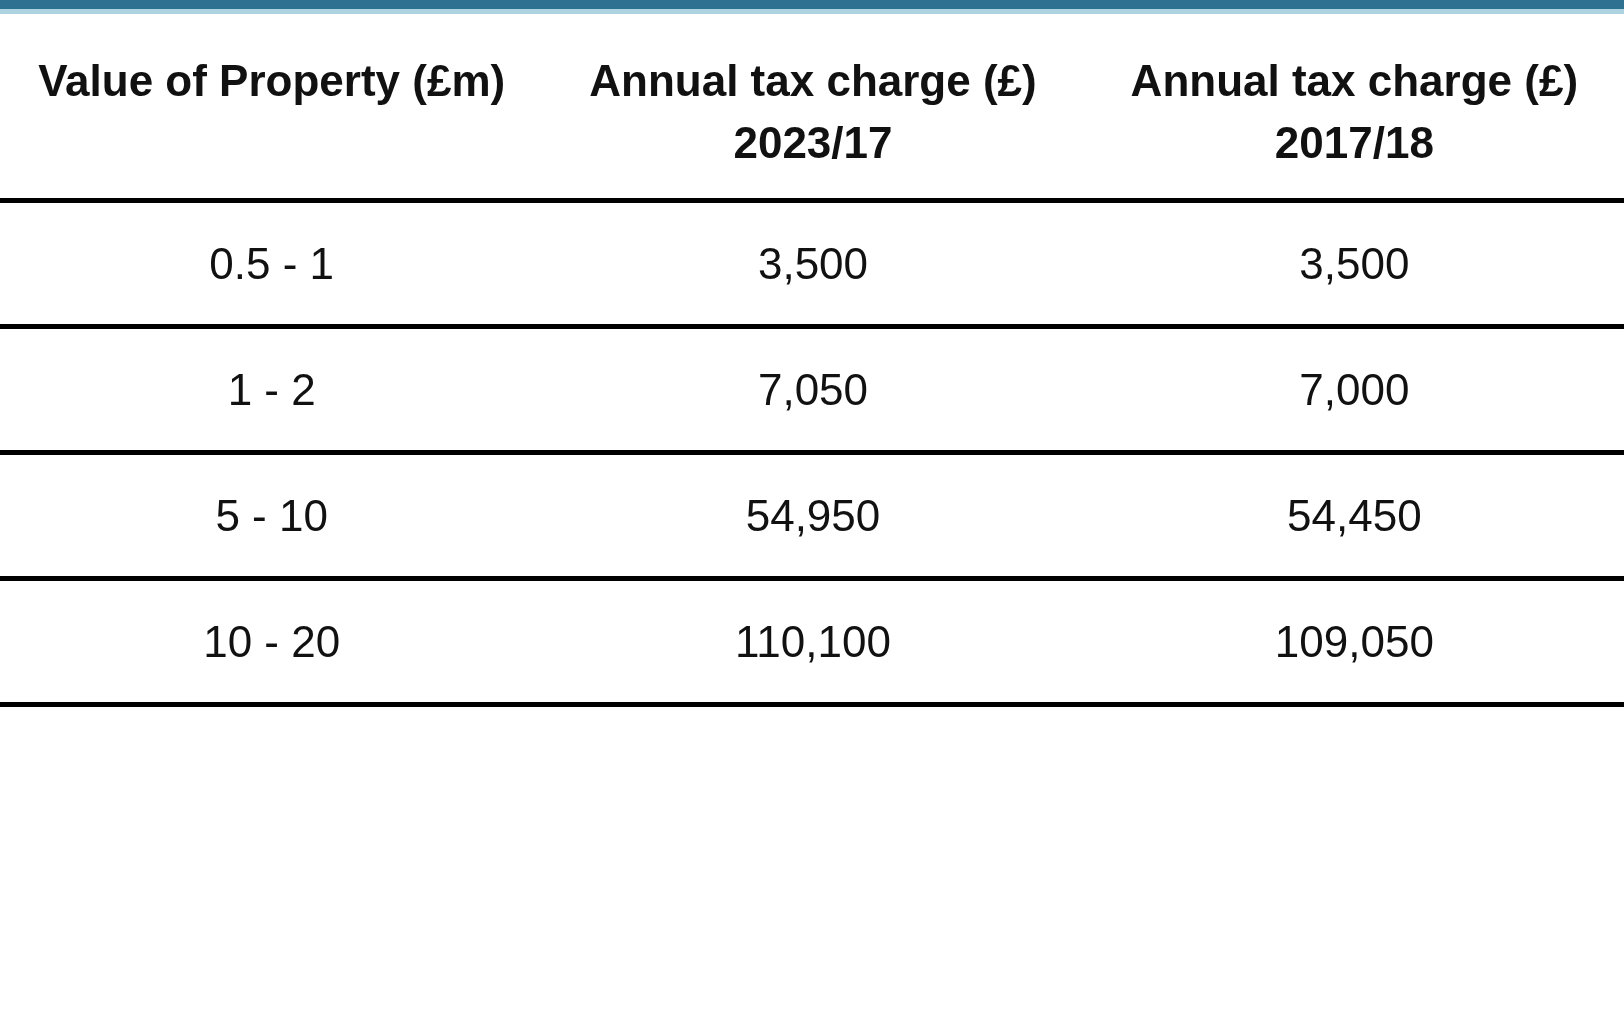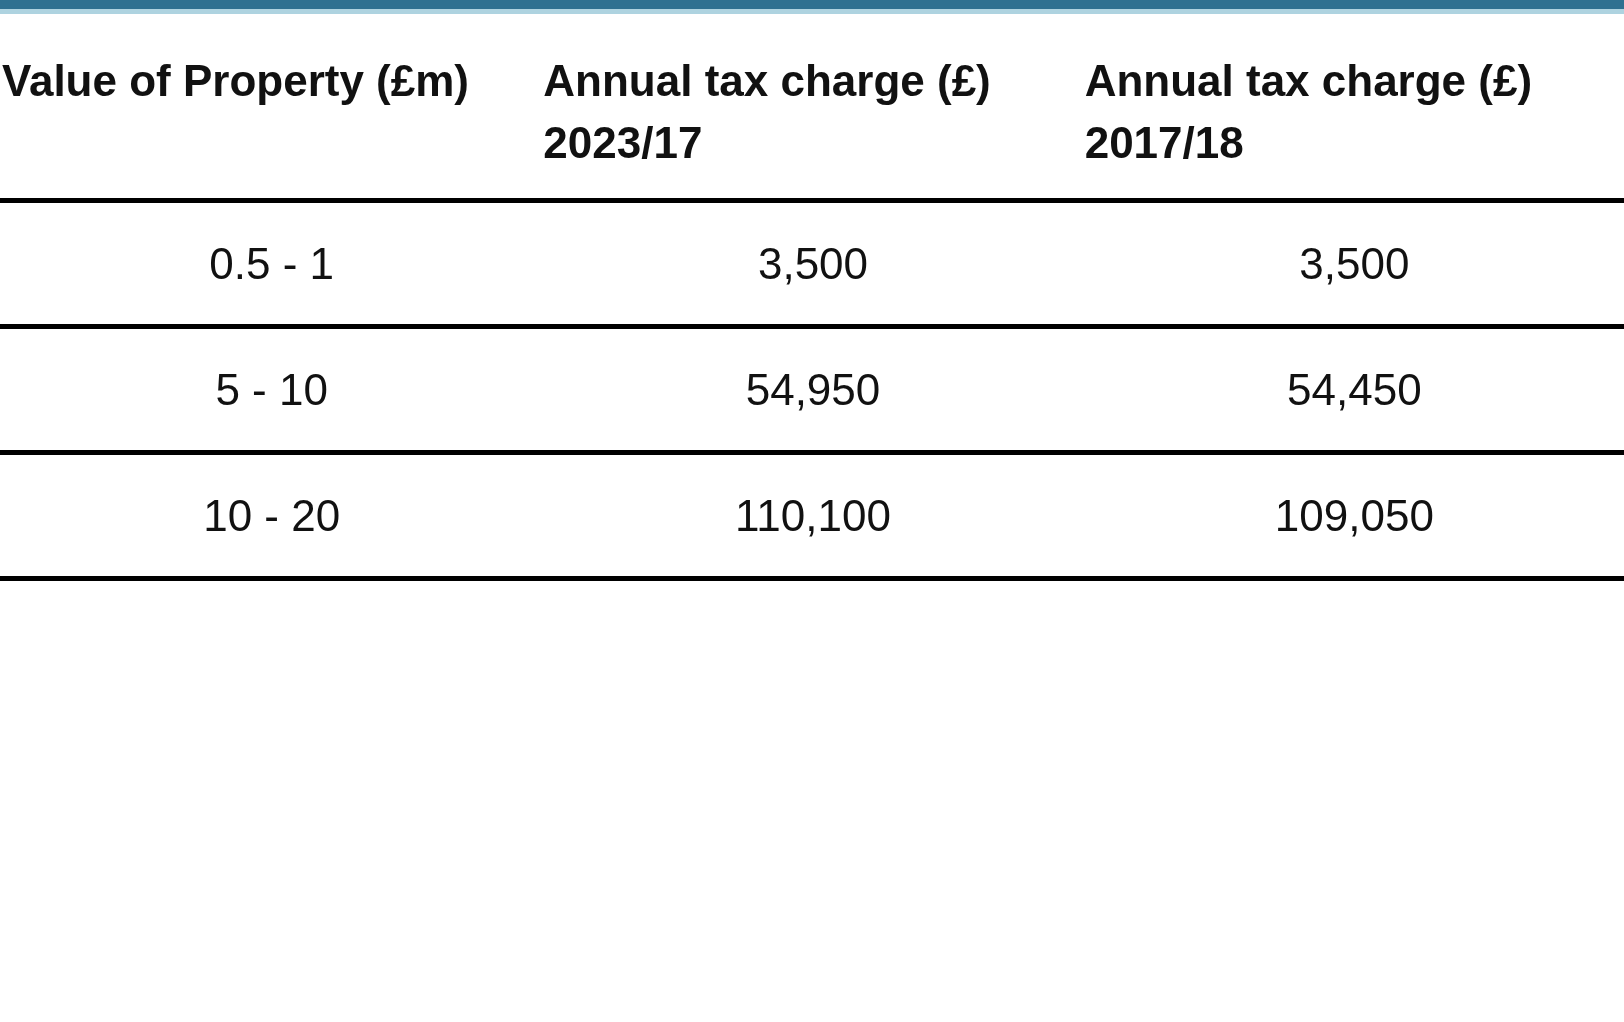--- a/index.html
+++ b/index.html
@@ -21,21 +21,21 @@
     height: 5px;
     background: #aed3e0;
   }
   table.tax-table {
     width: 1624px;
     border-collapse: collapse;
     table-layout: fixed;
   }
   .tax-table col { width: 33.333%; }
   .tax-table th {
-    text-align: left;
+    text-align: center;
     vertical-align: top;
     font-size: 44px;
     font-weight: bold;
     line-height: 62px;
     padding: 36px 0 24px 2px;
     border-bottom: 5px solid #000000;
   }
   .tax-table td {
     text-align: center;
     vertical-align: middle;
@@ -78,20 +78,25 @@
       </th>
     </tr>
   </thead>
   <tbody>
     <tr>
       <td>0.5 - 1</td>
       <td>3,500</td>
       <td>3,500</td>
     </tr>
     <tr>
+      <td>1 - 2</td>
+      <td>7,050</td>
+      <td>7,000</td>
+    </tr>
+    <tr>
       <td>5 - 10</td>
       <td>54,950</td>
       <td>54,450</td>
     </tr>
     <tr>
       <td>10 - 20</td>
       <td>110,100</td>
       <td>109,050</td>
     </tr>
   </tbody>

